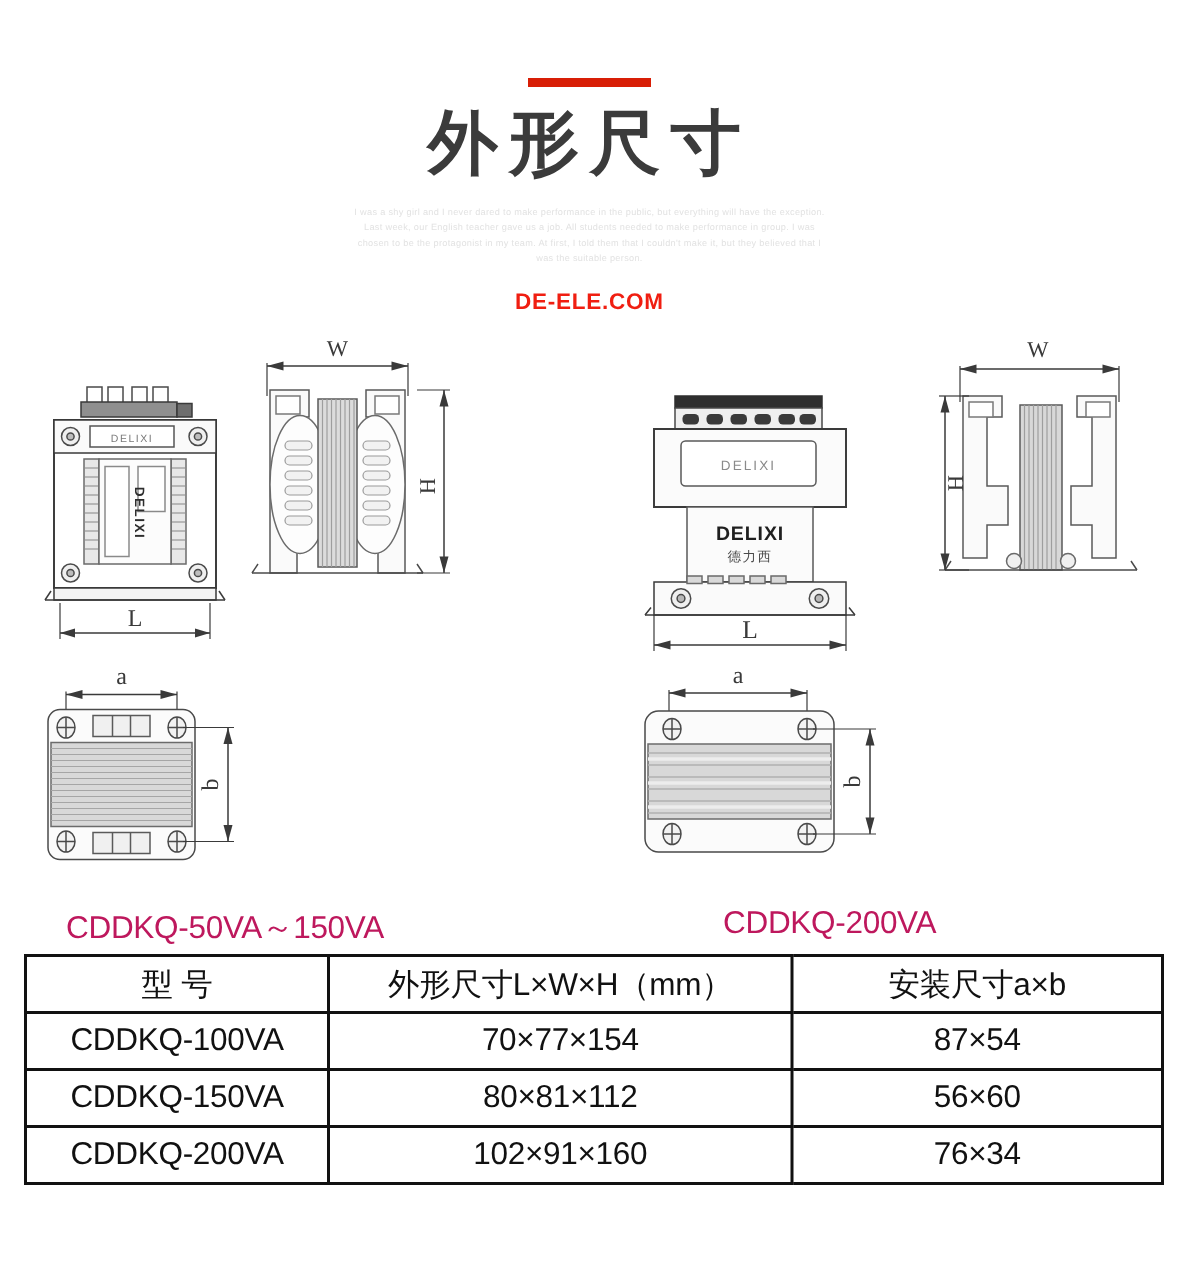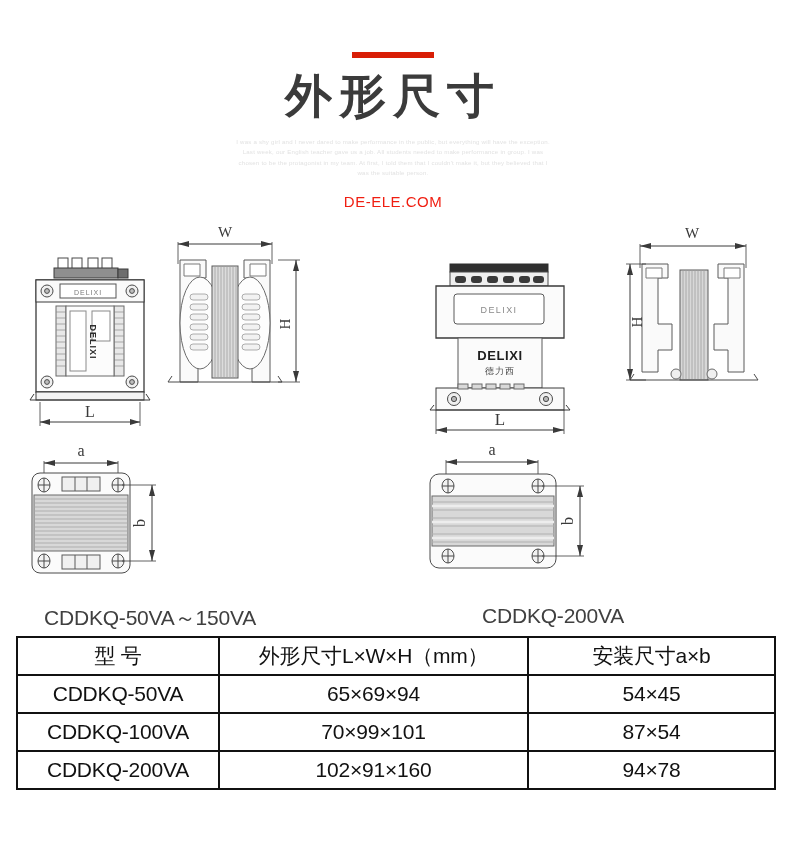--- a/index.html
+++ b/index.html
@@ -44,21 +44,21 @@
     margin: 14px auto 0 auto;
     font-size: 6.1px;
     line-height: 1.72;
     color: #e2e2e2;
     letter-spacing: .22px;
     text-align: center;
   }
   .site-mark {
     margin-top: 14px;
     font-size: 15px;
-    font-weight: 400;
+    font-weight: 700;
     color: #f01e11;
     letter-spacing: .5px;
   }
 
   
   .drawings {
     position: absolute;
     left: 0; top: 218px;
     width: 790px;
     height: 382px;
@@ -70,21 +70,21 @@
   .captions {
     position: absolute;
     left: 0; top: 604px;
     width: 790px;
     height: 30px;
   }
   .caption {
     position: absolute;
     font-family: "Liberation Sans", sans-serif;
     font-size: 21px;
-    color: #404040;
+    color: #be185d;
     white-space: nowrap;
     letter-spacing: -0.2px;
   }
   .caption.left  { left: 44px;  top: 0; }
   .caption.right { left: 482px; top: 0; }
 
   
   .spec-table-wrap {
     position: absolute;
     left: 16px;
@@ -515,29 +515,29 @@
     </colgroup>
     <thead>
       <tr>
         <th class="hdr-model">型 号</th>
         <th>外形尺寸L×W×H（mm）</th>
         <th>安装尺寸a×b</th>
       </tr>
     </thead>
     <tbody>
       <tr>
-        <td class="cell-model">CDDKQ-50VA</td>
-        <td>65×69×94</td>
-        <td>54×45</td>
+        <td class="cell-model">CDDKQ-100VA</td>
+        <td>70×77×154</td>
+        <td>87×54</td>
       </tr>
       <tr>
-        <td class="cell-model">CDDKQ-100VA</td>
-        <td>70×99×101</td>
-        <td>87×54</td>
+        <td class="cell-model">CDDKQ-150VA</td>
+        <td>80×81×112</td>
+        <td>56×60</td>
       </tr>
       <tr>
         <td class="cell-model">CDDKQ-200VA</td>
         <td>102×91×160</td>
-        <td>94×78</td>
+        <td>76×34</td>
       </tr>
     </tbody>
   </table>
 </div>
 
 </body></html>

